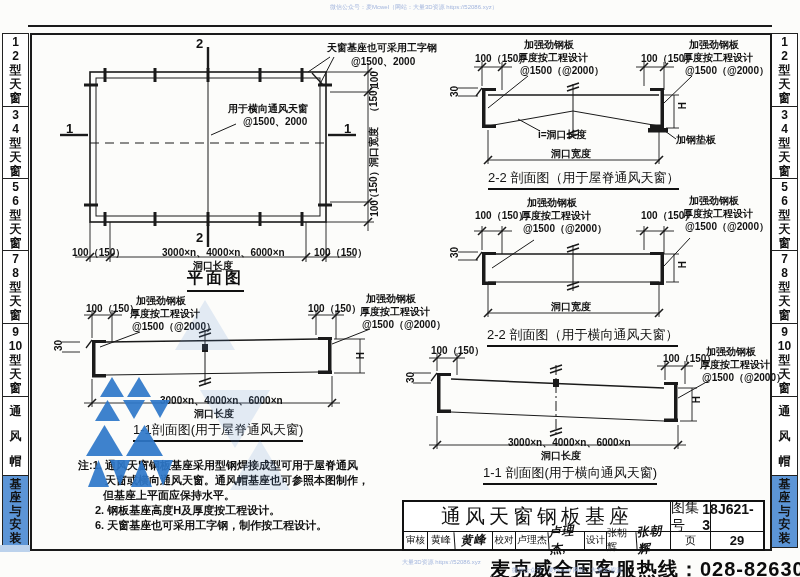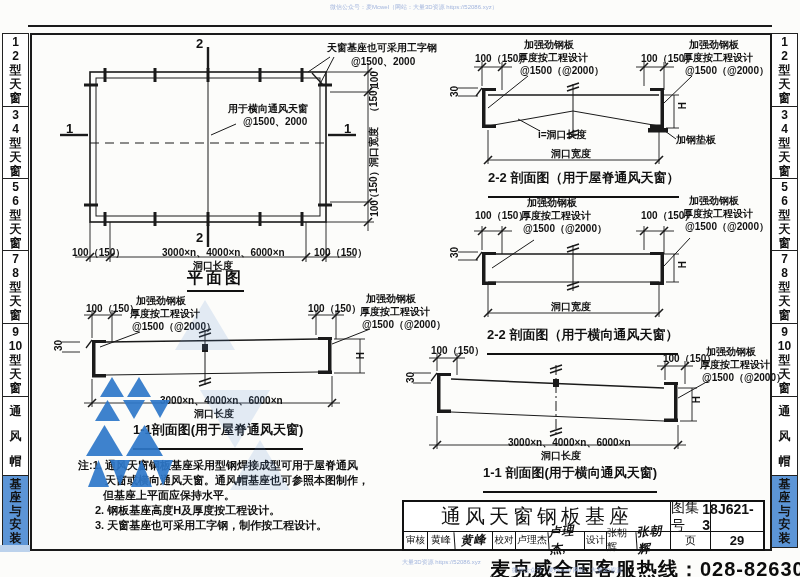--- a/index.html
+++ b/index.html
@@ -10,21 +10,21 @@
   .toprule{left:28px;top:25px;width:744px;height:2px;background:#1a1a1a;}
   .frame{left:30px;top:33px;width:738px;height:514px;border:2.5px solid #1a1a1a;background:transparent;}
   .tab{width:25px;border:1.5px solid #222;background:#fff;display:flex;align-items:center;justify-content:center;
        font-size:12px;font-weight:700;line-height:14px;text-align:center;white-space:pre-line;}
   .tab.sp{line-height:25px;}
   .tab.active{background:#5c95d6;}
   
   .lbl{font-size:10px;font-weight:600;white-space:nowrap;letter-spacing:0;}
   .dim{font-size:10px;font-weight:600;white-space:nowrap;}
   .rot{transform:rotate(-90deg);transform-origin:center center;}
-  .dtitle{font-size:13px;font-weight:700;white-space:nowrap;border-bottom:2px solid #111;padding-bottom:9px;}
+  .dtitle{font-size:13px;font-weight:400;white-space:nowrap;border-bottom:2px solid #111;padding-bottom:1px;}
   .ptitle{font-size:16px;font-weight:700;border-bottom:2.5px solid #111;padding-bottom:1px;letter-spacing:3px;}
   .note{font-size:11px;font-weight:600;white-space:nowrap;}
   
   .tb{border:2px solid #111;background:#fff;}
   .tbcell{position:absolute;border-left:1.5px solid #111;box-sizing:border-box;
           display:flex;align-items:center;justify-content:center;font-weight:400;}
   .sig{font-style:italic;font-weight:800;transform:rotate(-4deg);letter-spacing:1px;}
   
   .foot{font-size:20px;font-weight:700;letter-spacing:1px;white-space:nowrap;color:#0c0c0c;}
   .wm{color:#93a9d8;font-size:6px;white-space:nowrap;opacity:.85;filter:blur(.3px);}
@@ -429,21 +429,21 @@
 <div class="abs dim rot" style="left:400px;top:372px;width:20px;text-align:center;">30</div>
 <div class="abs dim rot" style="left:688px;top:394px;width:16px;text-align:center;">H</div>
 <div class="abs dim" style="left:508px;top:436px;">3000×n、4000×n、6000×n</div>
 <div class="abs dim" style="left:541px;top:449px;">洞口长度</div>
 <div class="abs dtitle" style="left:483px;top:464px;">1-1 剖面图(用于横向通风天窗)</div>
 
 <div class="abs note" style="left:78px;top:458px;">注:1. 通风天窗钢板基座采用型钢焊接成型可用于屋脊通风</div>
 <div class="abs note" style="left:105px;top:473px;">天窗或横向通风天窗。通风帽基座也可参照本图制作，</div>
 <div class="abs note" style="left:103px;top:488px;">但基座上平面应保持水平。</div>
 <div class="abs note" style="left:95px;top:503px;">2. 钢板基座高度H及厚度按工程设计。</div>
-<div class="abs note" style="left:95px;top:518px;">3. 天窗基座也可采用工字钢，制作按工程设计。</div>
+<div class="abs note" style="left:95px;top:518px;">6. 天窗基座也可采用工字钢，制作按工程设计。</div>
 
 <div>
   <div class="tri up abs" style="left:100px;top:377px;width:24px;height:20px;background:#2e77c9;"></div>
   <div class="tri up abs" style="left:127px;top:377px;width:24px;height:20px;background:#2e77c9;"></div>
   <div class="tri up abs" style="left:95px;top:400px;width:25px;height:21px;background:#2e77c9;"></div>
   <div class="tri dn abs" style="left:123px;top:400px;width:22px;height:19px;background:#2e77c9;"></div>
   <div class="tri dn abs" style="left:150px;top:400px;width:20px;height:18px;background:#2e77c9;"></div>
   <div class="tri up abs" style="left:86px;top:425px;width:37px;height:31px;background:#2e77c9;"></div>
   <div class="tri up abs" style="left:126px;top:425px;width:37px;height:31px;background:#2e77c9;"></div>
   <div class="tri up abs" style="left:88px;top:460px;width:21px;height:27px;background:#2e77c9;"></div>

